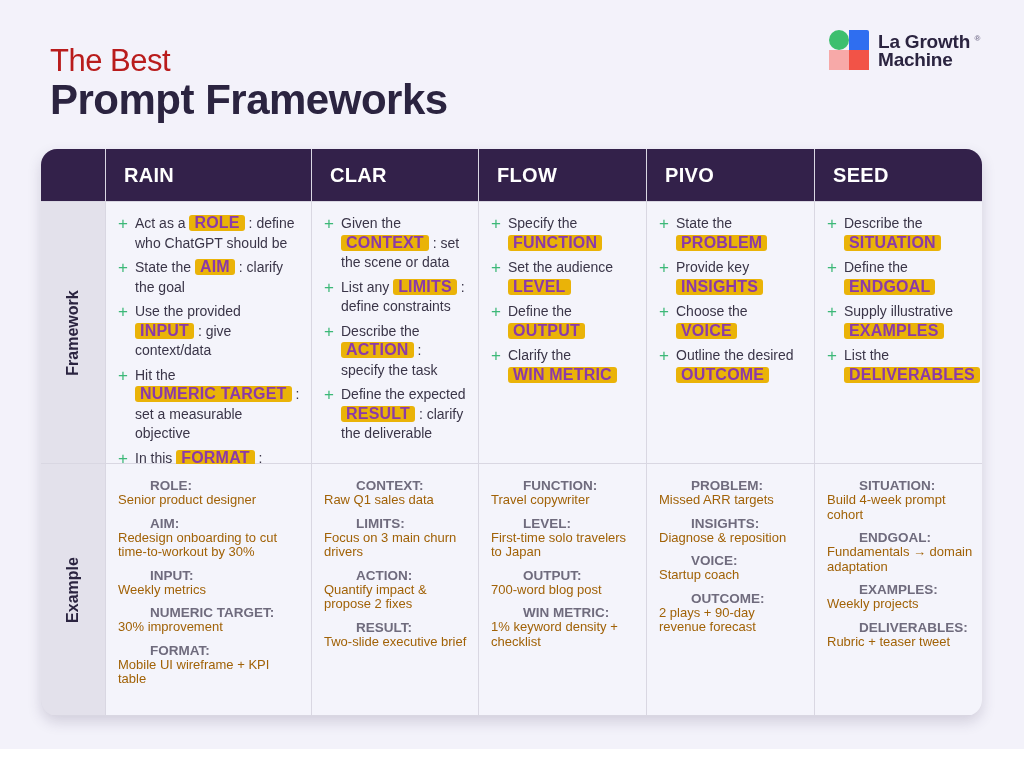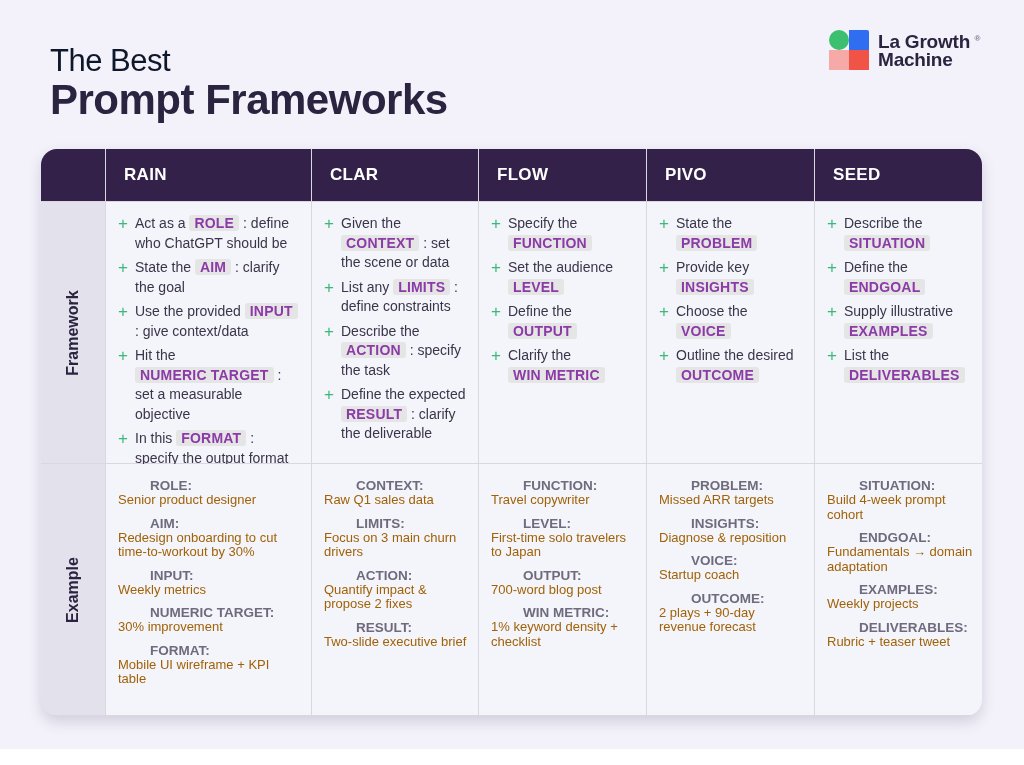--- a/index.html
+++ b/index.html
@@ -8,21 +8,21 @@
     background: #f3f2fa;
     font-family: "Liberation Sans", "DejaVu Sans", sans-serif;
     color: #2a2538;
     position: relative;
   }
   .bottom-strip {
     position: absolute; left: 0; right: 0; bottom: 0; height: 16px; background: #ffffff;
   }
   .title-block { position: absolute; left: 50px; top: 44px; }
   .title-line1 {
-    font-size: 31px; font-weight: 400; color: #0f172a; letter-spacing: -0.5px; line-height: 34px;
+    font-size: 31px; font-weight: 400; color: #b91c1c; letter-spacing: -0.5px; line-height: 34px;
   }
   .title-line2 {
     font-size: 42px; font-weight: 700; color: #2b2440; letter-spacing: -0.5px; line-height: 44px;
   }
   .logo { position: absolute; left: 829px; top: 30px; display: flex; align-items: center; }
   .logo-mark { position: relative; width: 41px; height: 41px; margin-right: 8px; }
   .logo-mark .q { position: absolute; width: 20px; height: 20px; }
   .q-tl { left: 0; top: 0; background: #3cbf6e; border-radius: 50%; }
   .q-tr { left: 20px; top: 0; background: #2f6ef0; border-radius: 0 2px 0 0; }
   .q-bl { left: 0; top: 20px; background: #f7a9a8; }
@@ -38,40 +38,40 @@
     position: absolute; left: 41px; top: 149px; width: 941px; height: 567px;
     border-radius: 16px; overflow: hidden;
     box-shadow: 0 6px 14px rgba(60,50,90,0.18);
     background: #d9d7e2;
     display: grid;
     grid-template-columns: 64px 205px 166px 167px 167px 168px;
     grid-template-rows: 52px 261px 251px;
     gap: 1px;
   }
   .hdr {
-    background: #33214a; color: #ffffff; font-weight: 700; font-size: 17px;
+    background: #33214a; color: #ffffff; font-weight: 700; font-size: 20px;
     display: flex; align-items: center; padding-left: 18px; letter-spacing: 0.3px; text-align: center;
   }
   .hdr-corner { background: #33214a; }
   .row-label {
     background: #e3e1eb; display: flex; align-items: center; justify-content: center;
   }
   .row-label span {
     transform: rotate(-90deg); white-space: nowrap; font-weight: 700; font-size: 16px; color: #2b2440;
   }
   .cell {
     background: #f4f4fb; padding: 12px 10px 0 12px;
   }
   .fw-item { display: flex; align-items: flex-start; margin-bottom: 5px; }
   .plus-icon {
     color: #3cb878; font-size: 17px; width: 17px; flex: 0 0 17px; line-height: 20px; font-weight: 400;
   }
   .fw-text { font-size: 14px; line-height: 19.5px; color: #3a3548; }
   .pill {
-    display: inline-block; background: #e5e5e5; color: #8b3aa8; font-weight: 700; font-size: 14px;
+    display: inline-block; background: #eab308; color: #8b3aa8; font-weight: 700; font-size: 16px;
     padding: 0 5px; border-radius: 3px; line-height: 16px; letter-spacing: 0.2px;
   }
   .ex-cell { padding-top: 14px; }
   .ex-block { margin-bottom: 8px; }
   .ex-key { font-size: 13.5px; font-weight: 700; color: #6f6b7d; line-height: 15px; padding-left: 32px; }
   .ex-val { font-size: 13px; color: #a16207; line-height: 14.5px; }
 </style>
 </head>
 <body>
 

